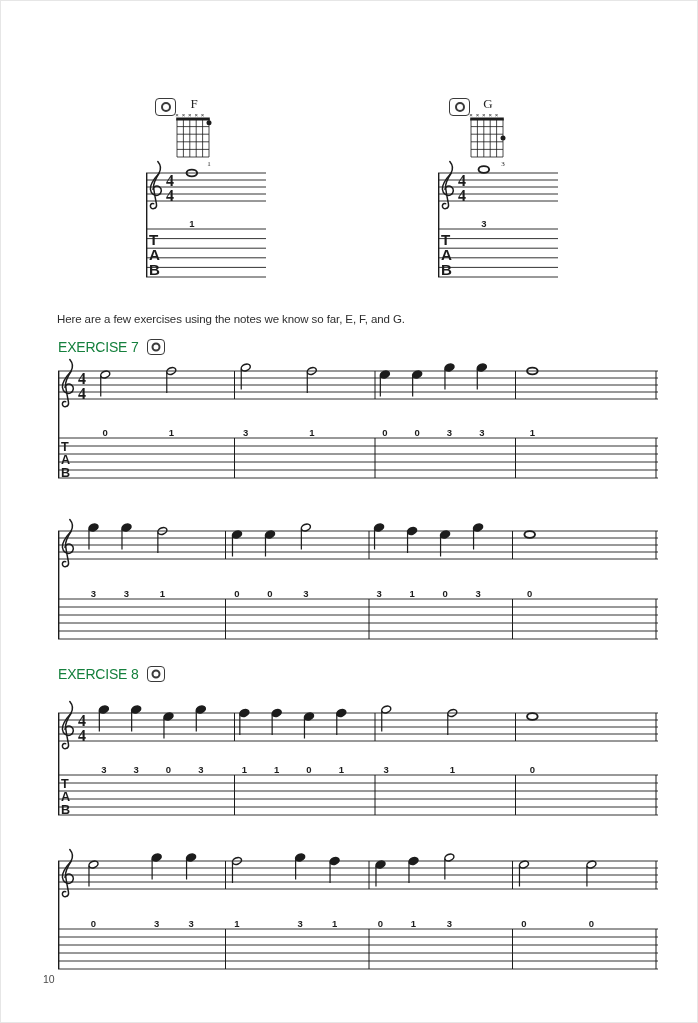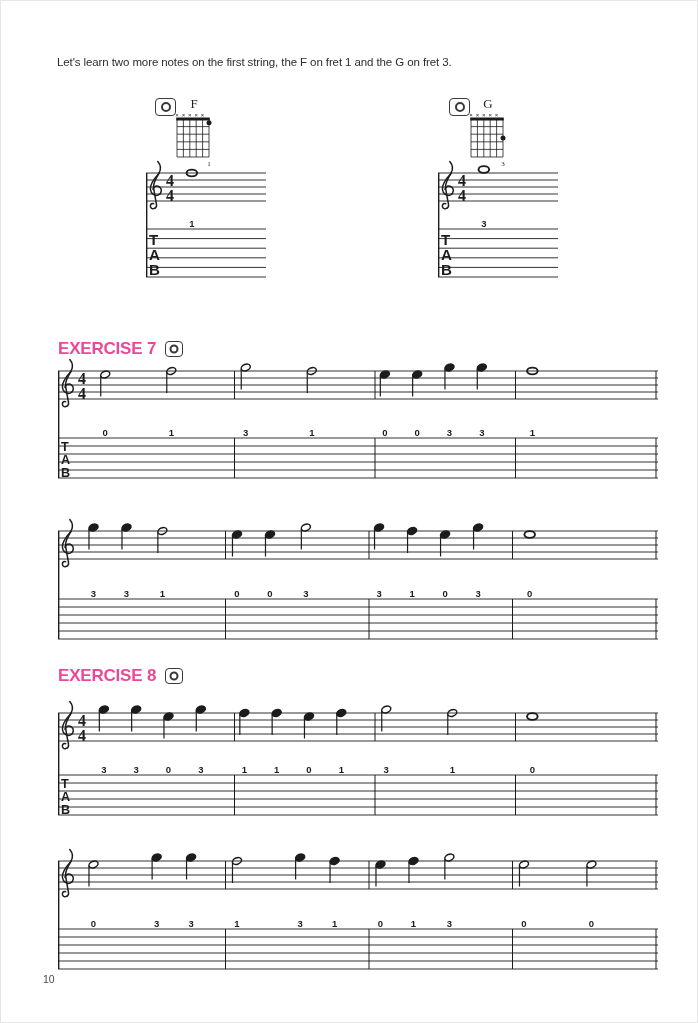--- a/index.html
+++ b/index.html
@@ -1,38 +1,37 @@
 <!DOCTYPE html>
 <html><head>
 <meta charset="utf-8">
 <style>
   *{margin:0;padding:0;box-sizing:border-box}
   html,body{background:#ffffff}
   body{font-family:"Liberation Sans",sans-serif}
   .page{position:relative;width:698px;height:1023px;background:#fff;border:1px solid #e6e6e6;overflow:hidden}
   .txt{position:absolute;font-size:11.5px;color:#2d2d2d;letter-spacing:-0.1px}
-  .exh{position:absolute;display:flex;align-items:center;gap:9px;font-size:17px;font-weight:bold;color:#ec4899;letter-spacing:-0.2px}
+  .exh{position:absolute;display:flex;align-items:center;gap:9px;font-size:14px;font-weight:normal;color:#15803d;letter-spacing:-0.2px}
   .vicon{width:21px;height:18px;border:1.7px solid #3a3a3a;border-radius:4px;position:relative;display:inline-block;background:#fff}
   .vicon::after{content:"";position:absolute;left:50%;top:50%;width:6px;height:6px;transform:translate(-50%,-50%);border:2.4px solid #3a3a3a;border-radius:50%}
   .vicon.sm{width:18px;height:16px;border-width:1.5px}
   .vicon.sm::after{width:5px;height:5px;border-width:2px}
   .diag{position:absolute;width:62px;height:80px}
   .diag .vicon{position:absolute;left:0;top:1px}
   .diag .lbl{position:absolute;left:16px;top:-1px;width:46px;text-align:center;font-family:"Liberation Serif",serif;font-size:13px;color:#222}
   .gridbox{position:absolute;left:16px;top:13px}
   .sys{position:absolute}
   svg{overflow:visible;display:block}
   .pageno{position:absolute;font-size:10.5px;font-weight:normal;color:#4a4a4a}
 </style>
 </head>
 <body>
 
 <div class="page">
 
-  <p class="txt" style="left:56px;top:55px;width:610px">Let's learn two more notes on the first string, the F on fret 1 and the G on fret 3.</p>
 
   <div class="diag" style="left:154px;top:96px">
     <span class="vicon"></span>
     <div class="lbl">F</div>
     <div class="gridbox">
         <svg width="46" height="60">
           <line x1="6" y1="9" x2="6" y2="47" stroke="#1c1c1c" stroke-width="0.8"></line>
           <line x1="12.4" y1="9" x2="12.4" y2="47" stroke="#1c1c1c" stroke-width="0.8"></line>
           <line x1="18.8" y1="9" x2="18.8" y2="47" stroke="#1c1c1c" stroke-width="0.8"></line>
           <line x1="25.200000000000003" y1="9" x2="25.200000000000003" y2="47" stroke="#1c1c1c" stroke-width="0.8"></line>
@@ -130,20 +129,21 @@
         <text x="24" y="27" font-size="16" fill="#1c1c1c" font-family="&quot;Liberation Serif&quot;,serif" text-anchor="middle" font-weight="bold">4</text>
         <text x="24" y="41.5" font-size="16" fill="#1c1c1c" font-family="&quot;Liberation Serif&quot;,serif" text-anchor="middle" font-weight="bold">4</text>
         <text x="3" y="85.55199999999999" font-size="15.168" fill="#1c1c1c" font-family="&quot;Liberation Sans&quot;,sans-serif" font-weight="bold">T</text>
         <text x="3" y="100.91199999999999" font-size="15.168" fill="#1c1c1c" font-family="&quot;Liberation Sans&quot;,sans-serif" font-weight="bold">A</text>
         <text x="3" y="116.27199999999999" font-size="15.168" fill="#1c1c1c" font-family="&quot;Liberation Sans&quot;,sans-serif" font-weight="bold">B</text>
         <ellipse cx="45.84" cy="10.5" rx="5.3" ry="3.4" fill="none" stroke="#1c1c1c" stroke-width="1.9"></ellipse>
         <text x="45.84" y="68" font-size="9.5" fill="#1c1c1c" font-family="&quot;Liberation Sans&quot;,sans-serif" text-anchor="middle" font-weight="bold">3</text>
       </svg>
     </div>
 
+  <p class="txt" style="left:56px;top:312px;width:610px">Here are a few exercises using the notes we know so far, E, F, and G.</p>
 
   <div class="exh" style="left:57px;top:338px">
     <span>EXERCISE 7</span>
     <span class="vicon sm"></span>
   </div>
 
   <div class="sys" style="left:57px;top:342px">
       <svg width="600" height="138">
         <line x1="0" y1="28" x2="600" y2="28" stroke="#1c1c1c" stroke-width="0.9"></line>
         <line x1="0" y1="35" x2="600" y2="35" stroke="#1c1c1c" stroke-width="0.9"></line>

